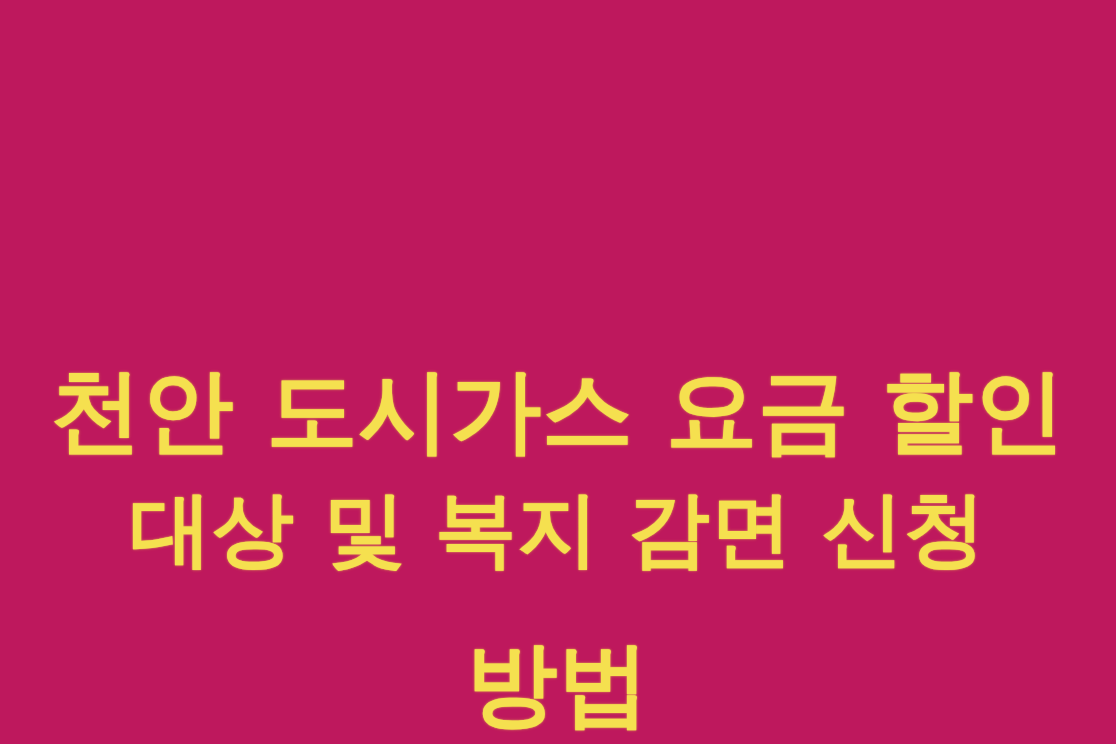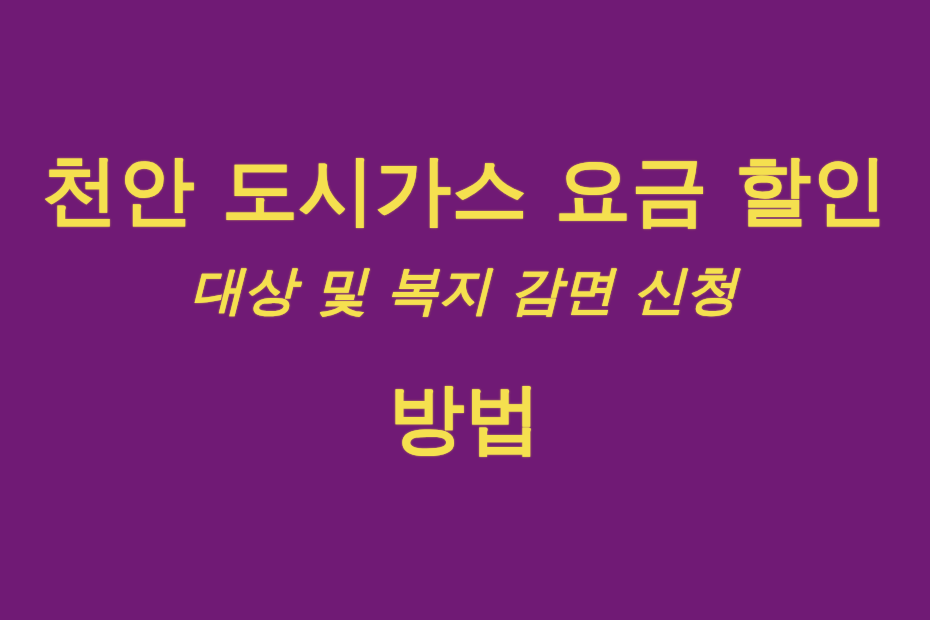--- a/index.html
+++ b/index.html
@@ -46,27 +46,27 @@
     letter-spacing: 0.5px;
     white-space: nowrap;
     
     text-shadow:
       0 0 1.2px rgba(245, 224, 79, 0.85),
       0 0 3px rgba(245, 224, 79, 0.30);
     -webkit-font-smoothing: antialiased;
   }
 
   .title-line.line-1 { font-size: 76px; }
-  .title-line.line-2 { font-size: 52px; font-style: italic; }
+  .title-line.line-2 { font-size: 68px; }
   .title-line.line-3 { font-size: 76px; margin-top: 28px; }
 </style>
 </head>
 <body>
 
-<div id="thumbnail-card" style="background: #701a75;">
+<div id="thumbnail-card" style="background: #be185d; align-items: flex-end;">
 
   <div id="title-block">
 
     <span class="title-line line-1" style="color: rgb(245, 224, 79);">천안 도시가스 요금 할인</span>
 
     <span class="title-line line-2" style="color: rgb(245, 224, 79);">대상 및 복지 감면 신청</span>
 
     <span class="title-line line-3" style="color: rgb(245, 224, 79);">방법</span>
 
   </div>

